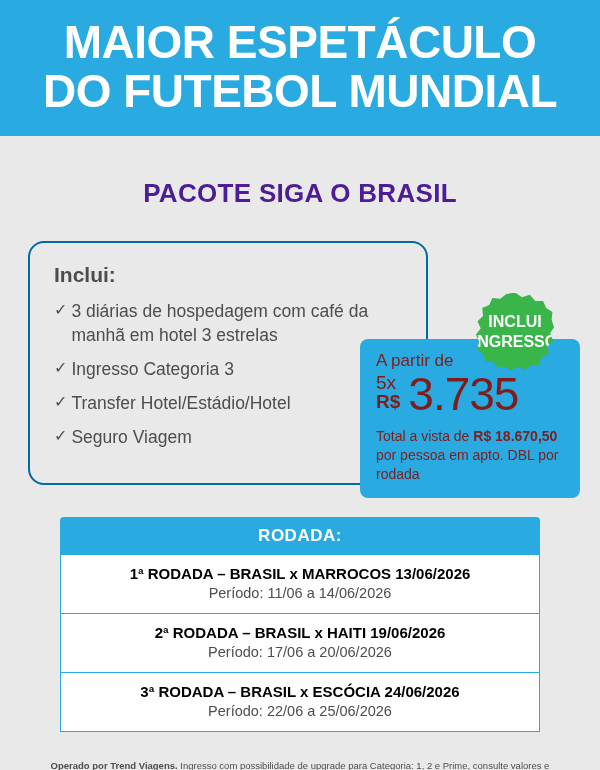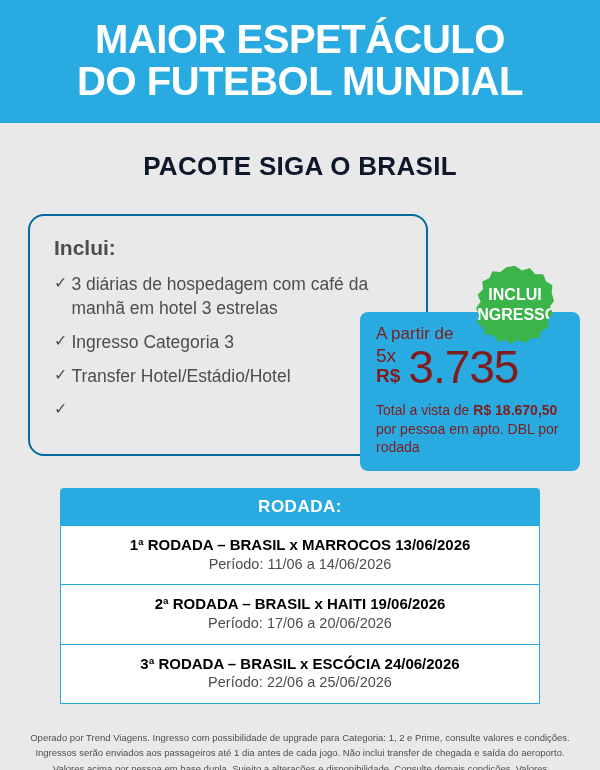--- a/index.html
+++ b/index.html
@@ -18,35 +18,35 @@
   }
 
   
   .header {
     background: #29abe2;
     padding: 18px 20px 20px 20px;
     text-align: center;
   }
   .header h1 {
     color: #ffffff;
-    font-size: 40px;
+    font-size: 46px;
     font-weight: bold;
     line-height: 1.06;
     letter-spacing: -0.5px;
   }
   .header h1 .line2 { display: block; }
 
   
   .subtitle {
     text-align: center;
-    color: #0f172a;
+    color: #4c1d95;
     font-size: 26px;
     font-weight: bold;
     letter-spacing: 0.3px;
-    margin-top: 28px;
+    margin-top: 42px;
   }
 
   
   .includes-wrap {
     position: relative;
     margin: 32px 28px 0 28px;
   }
   .includes {
     border: 2px solid #0369a1;
     border-radius: 16px;
@@ -177,21 +177,21 @@
   }
 
   
   .footer {
     margin: 26px 28px 0 28px;
     text-align: center;
     color: #4d4d4d;
     font-size: 9.5px;
     line-height: 1.65;
   }
-  .footer b { font-weight: normal; }
+  .footer b { font-weight: bold; }
 </style>
 </head>
 <body>
 
 <div class="page">
 
   <div class="header">
     <h1>
       <span>MAIOR ESPETÁCULO</span>
       <span class="line2">DO FUTEBOL MUNDIAL</span>
@@ -212,20 +212,21 @@
         <li>
           <span class="chk">✓</span>
           <span>Ingresso Categoria 3</span>
         </li>
         <li>
           <span class="chk">✓</span>
           <span>Transfer Hotel/Estádio/Hotel</span>
         </li>
         <li>
           <span class="chk">✓</span>
+          <span>Seguro Viagem</span>
         </li>
       </ul>
     </div>
 
     <div class="seal">
       <span>INCLUI</span>
       <span>INGRESSO</span>
     </div>
 
     <div class="price-box">

